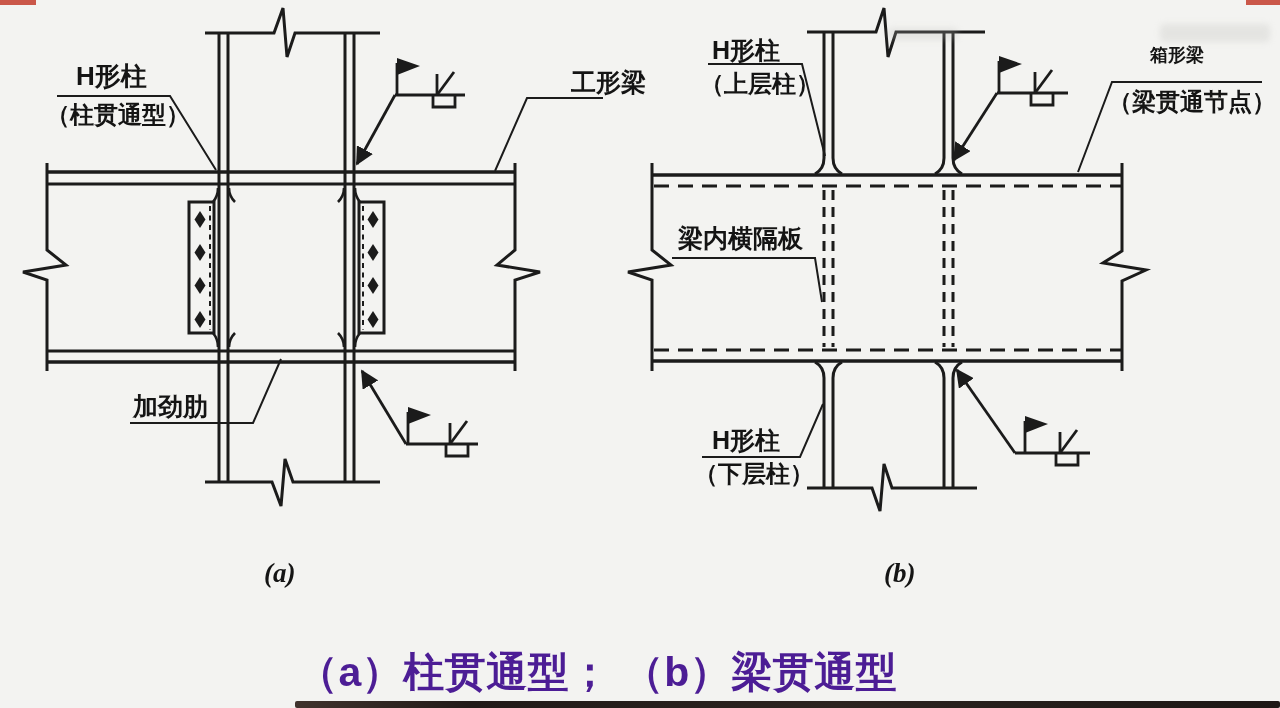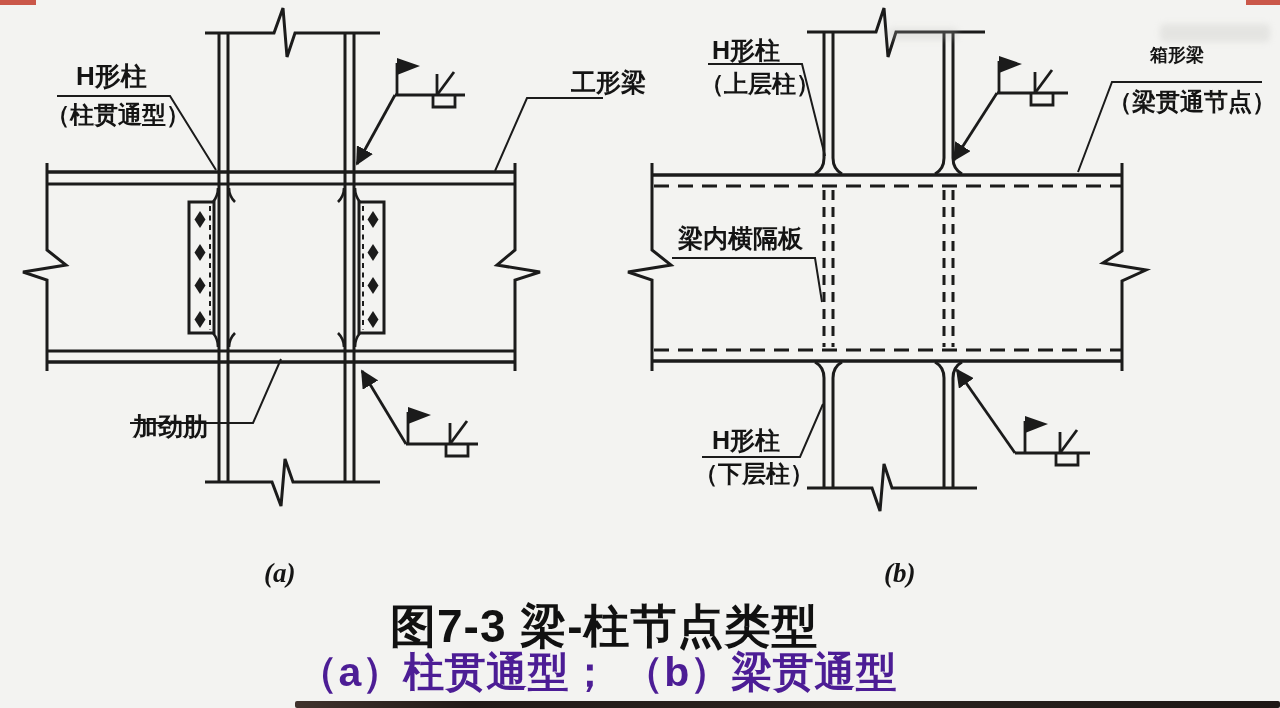--- a/index.html
+++ b/index.html
@@ -193,33 +193,32 @@
         <path class="weld" d="M1060,453 L1060,432"></path>
         <path class="weld" d="M1077,430 L1060,453"></path>
         <path class="weld" d="M1056,453 L1056,465 L1078,465 L1078,453"></path>
       </g>
     </g>
   </svg>
 
   <div class="lbl" style="left:76px;  top:62px;  font-size:26px;">H形柱</div>
   <div class="lbl" style="left:46px;  top:101px; font-size:24px;">（柱贯通型）</div>
   <div class="lbl" style="left:531px; top:68px;  font-size:25px;margin-left:40px;">工形梁</div>
-  <div class="lbl" style="left:133px; top:392px; font-size:25px;margin-top:20px;">加劲肋</div>
+  <div class="lbl" style="left:133px; top:392px; font-size:25px;">加劲肋</div>
   <div class="tag" style="left:264px; top:558px;">(a)</div>
 
   <div class="lbl" style="left:712px;  top:36px;  font-size:25px;">H形柱</div>
   <div class="lbl" style="left:700px;  top:70px;  font-size:24px;">（上层柱）</div>
   <div class="lbl" style="left:1150px; top:45px;  font-size:18px;text-align:right;">箱形梁</div>
   <div class="lbl" style="left:1108px; top:88px;  font-size:24px;">（梁贯通节点）</div>
   <div class="lbl" style="left:678px;  top:224px; font-size:25px;text-align:right;">梁内横隔板</div>
   <div class="lbl" style="left:712px;  top:426px; font-size:25px;">H形柱</div>
   <div class="lbl" style="left:694px;  top:460px; font-size:24px;">（下层柱）</div>
   <div class="tag" style="left:884px; top:558px;">(b)</div>
 
-  <div class="cap1">图7-3 梁-柱节点类型</div>
   <div class="cap2">（a）柱贯通型； （b）梁贯通型</div>
 
   <div class="edge-red" style="left:0; width:36px;"></div>
   <div class="edge-red" style="left:1246px; width:34px;"></div>
   <div class="ghost" style="left:1160px; top:24px; width:110px; height:18px;"></div>
   <div class="ghost" style="left:888px;  top:28px; width:70px;  height:12px;"></div>
   <div class="bottom-smudge"></div>
 
 </div>
 

